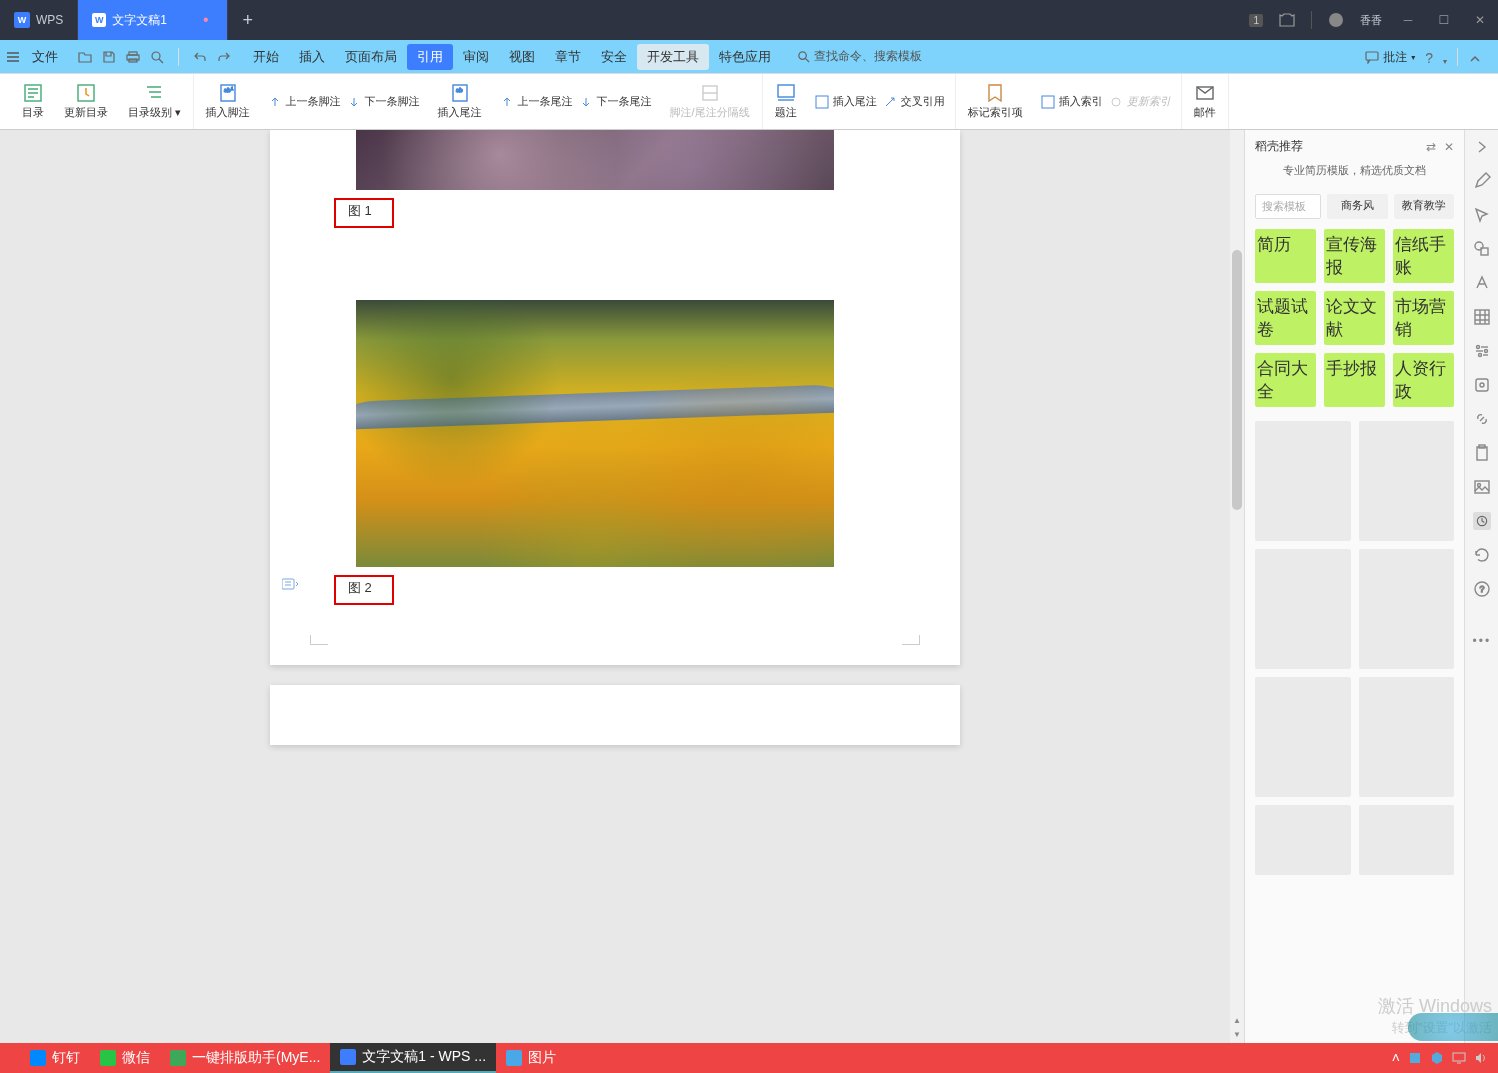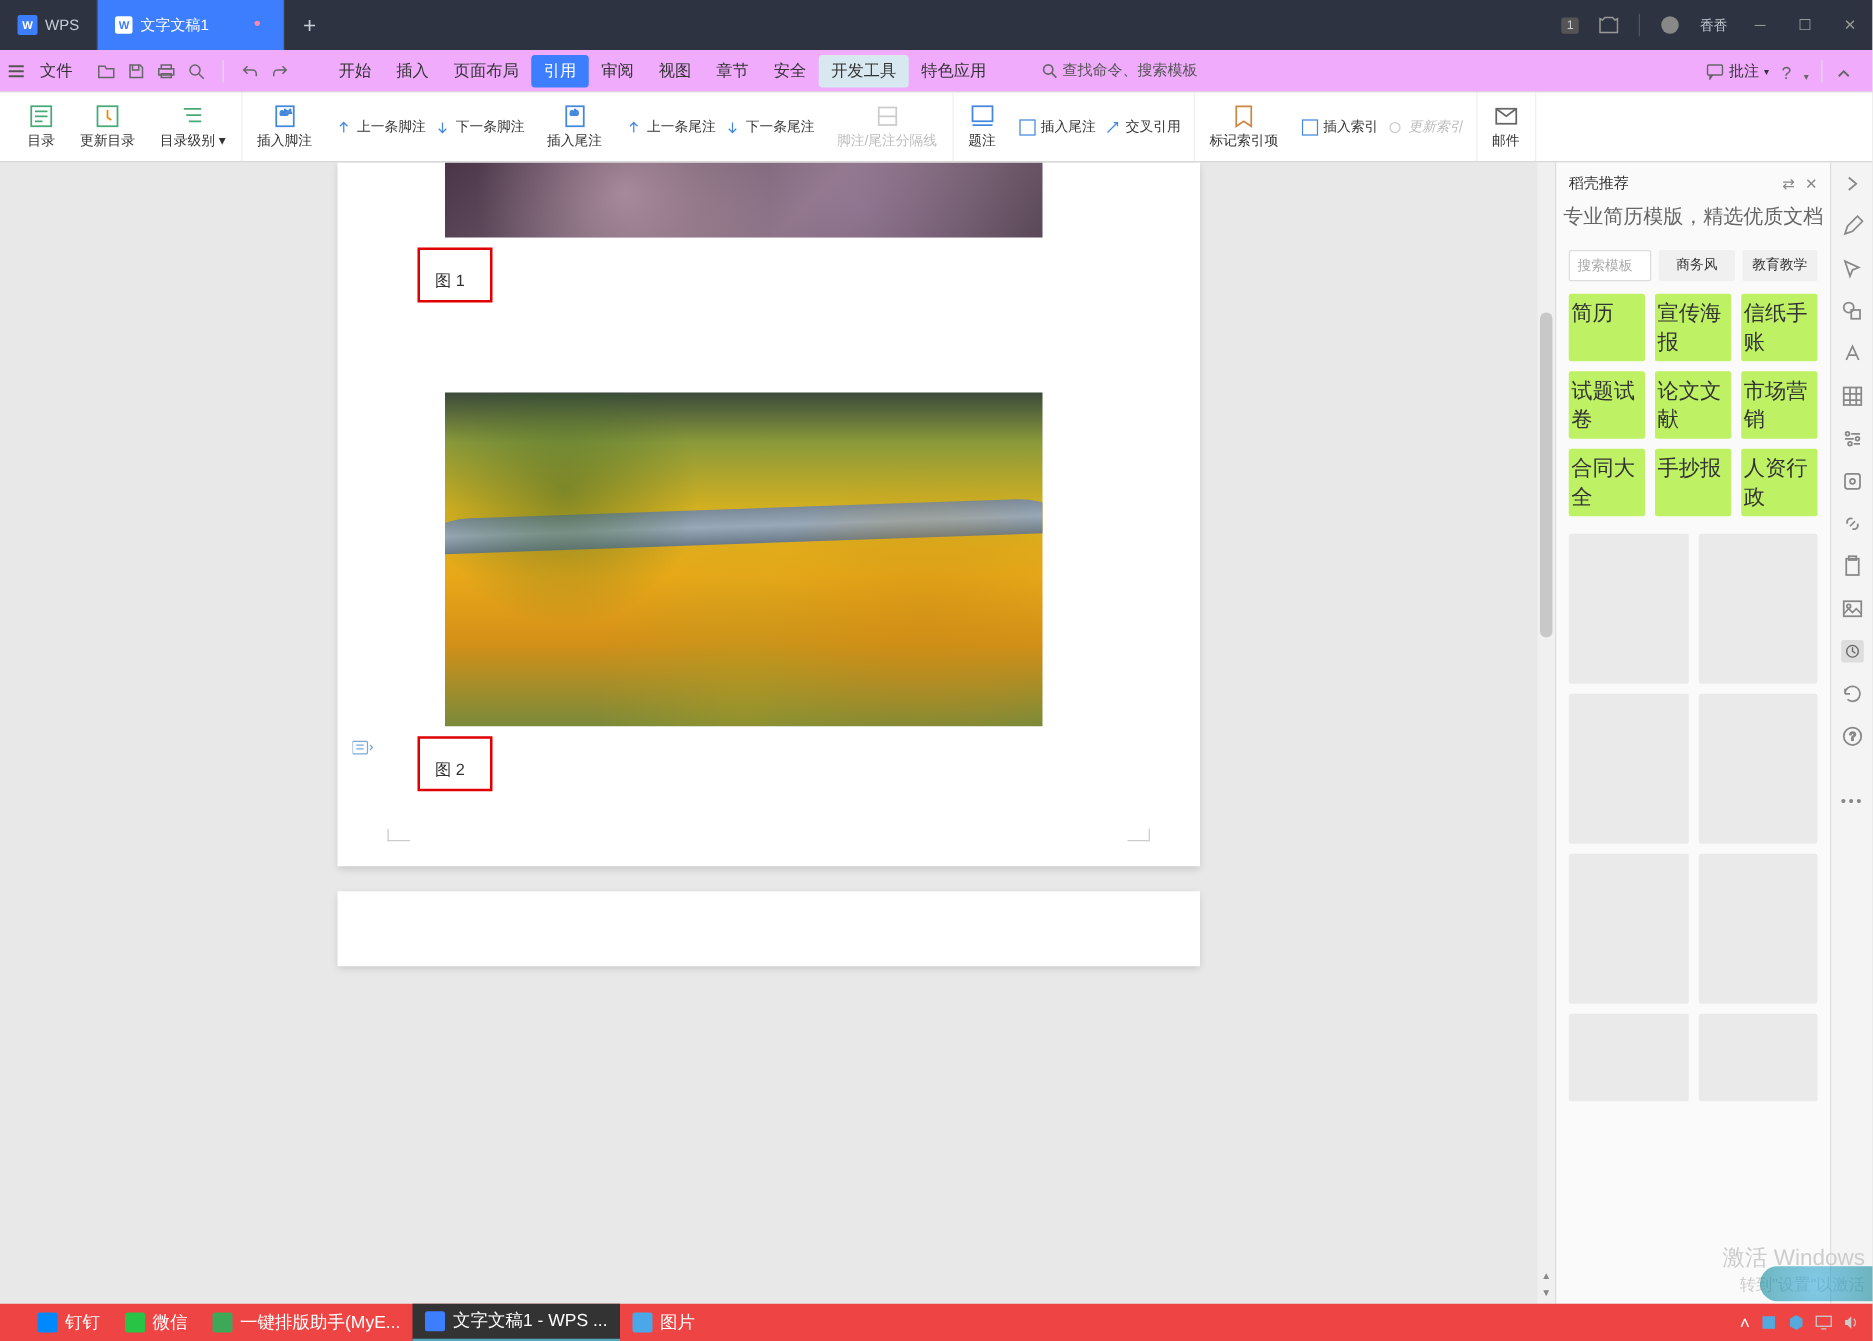--- a/index.html
+++ b/index.html
@@ -12,21 +12,21 @@
 .wps-icon { width: 16px; height: 16px; background: #3d7eff; border-radius: 2px; display: inline-flex; align-items: center; justify-content: center; font-size: 9px; font-weight: bold; color: #fff; }
 .tab-close { margin-left: 30px; color: #f8a; font-size: 16px; }
 .new-tab { width: 40px; display: flex; align-items: center; justify-content: center; font-size: 18px; cursor: pointer; }
 .title-spacer { flex: 1; }
 .title-right { display: flex; align-items: center; gap: 16px; padding: 0 8px; }
 .title-right .badge { background: #555; padding: 1px 4px; border-radius: 2px; font-size: 10px; }
 .win-btns { display: flex; }
 .win-btn { width: 36px; height: 40px; display: flex; align-items: center; justify-content: center; color: #999; }
 
 
-.menu-bar { height: 34px; background: #f0abfc; border-bottom: 1px solid #ddd; display: flex; align-items: center; padding: 0 6px; gap: 20px; }
+.menu-bar { height: 34px; background: #7dd3fc; border-bottom: 1px solid #ddd; display: flex; align-items: center; padding: 0 6px; gap: 2px; }
 .menu-left { display: flex; align-items: center; gap: 10px; padding-right: 10px; }
 .menu-item { padding: 4px 10px; cursor: pointer; font-size: 13px; }
 .menu-item.active { background: #3d7eff; color: #fff; border-radius: 3px; }
 .menu-item.highlight { background: #d8e8f0; border-radius: 3px; }
 .menu-spacer { flex: 1; }
 .menu-right { display: flex; align-items: flex-end; gap: 10px; padding-right: 10px; }
 
 
 .ribbon { height: 56px; background: #fff; border-bottom: 1px solid #ccc; display: flex; align-items: center; padding: 0 10px; }
 .ribbon-group { display: flex; flex-direction: column; align-items: center; justify-content: center; padding: 0 8px; height: 100%; border-right: 1px solid #eee; }
@@ -45,29 +45,29 @@
 .page:first-child { padding-top: 0; }
 .page:last-child { min-height: 50px; }
 
 .img1 { width: 478px; height: 60px; margin-left: 46px; background: linear-gradient(135deg, #4a3548 0%, #6b5868 30%, #8a7080 60%, #5a4858 100%); position: relative; }
 .img1::after { content: ""; position: absolute; inset: 0; background: radial-gradient(circle at 30% 40%, rgba(255,210,230,0.4) 0%, transparent 35%), radial-gradient(circle at 70% 60%, rgba(180,150,200,0.3) 0%, transparent 40%); }
 
 .img2 { width: 478px; height: 267px; margin-left: 46px; margin-top: 72px; position: relative; overflow: hidden; background: linear-gradient(180deg, #3a4a3a 0%, #8a9a3a 15%, #d4b020 35%, #e8a818 55%, #d49018 75%, #7a8a3a 100%); }
 .img2::before { content: ""; position: absolute; top: 35%; left: -5%; width: 110%; height: 28px; background: linear-gradient(180deg, #7a8a98 0%, #98a8b8 50%, #6a7a88 100%); border-radius: 60% 60% 0 0 / 200px 200px 0 0; transform: rotate(-2deg); }
 .img2::after { content: ""; position: absolute; inset: 0; background: radial-gradient(circle at 20% 30%, rgba(60,100,40,0.5) 0%, transparent 25%), radial-gradient(circle at 80% 70%, rgba(200,140,20,0.4) 0%, transparent 30%), radial-gradient(circle at 50% 90%, rgba(180,160,30,0.4) 0%, transparent 35%); }
 
-.caption { display: inline-block; border: 2px solid #e00000; padding: 16px 20px 6px 12px; margin-top: 8px; margin-left: 24px; font-size: 13px; }
+.caption { display: inline-block; border: 2px solid #e00000; padding: 2px 20px 6px 12px; margin-top: 8px; margin-left: 24px; font-size: 13px; }
 
 .doc-side-icon { position: absolute; left: -28px; width: 18px; height: 14px; color: #7aa8d8; }
 
 
 .right-panel { width: 220px; background: #fafafa; border-left: 1px solid #ddd; display: flex; flex-direction: column; position: relative; }
 .panel-head { display: flex; align-items: center; justify-content: space-between; padding: 8px 10px; font-size: 12px; }
 .panel-title { font-size: 16px; font-weight: bold; text-align: center; padding: 8px; }
-.panel-sub { font-size: 16px; text-align: center; color: #666; padding-bottom: 10px; }
+.panel-sub { font-size: 11px; text-align: center; color: #666; padding-bottom: 10px; }
 .panel-tabs { display: flex; gap: 6px; padding: 6px 10px; }
 .panel-tab { flex: 1; padding: 4px 2px; text-align: center; font-size: 11px; background: #f0f0f0; border-radius: 2px; cursor: pointer; }
 .panel-tab.search { background: #fff; border: 1px solid #ddd; color: #aaa; text-align: left; padding-left: 6px; }
 .tag-row { display: flex; gap: 8px; padding: 4px 10px; }
 .tag { flex: 1; background: #bef264; text-align: left; padding: 4px 2px; font-size: 17px; border-radius: 2px; cursor: pointer; }
 .thumb-grid { display: grid; grid-template-columns: 1fr 1fr; gap: 8px; padding: 10px; }
 .thumb { height: 120px; background: #eaeaea; border-radius: 2px; }
 
 
 .icon-strip { width: 34px; background: #f4f4f4; border-left: 1px solid #ddd; display: flex; flex-direction: column; align-items: center; padding-top: 8px; gap: 16px; }

